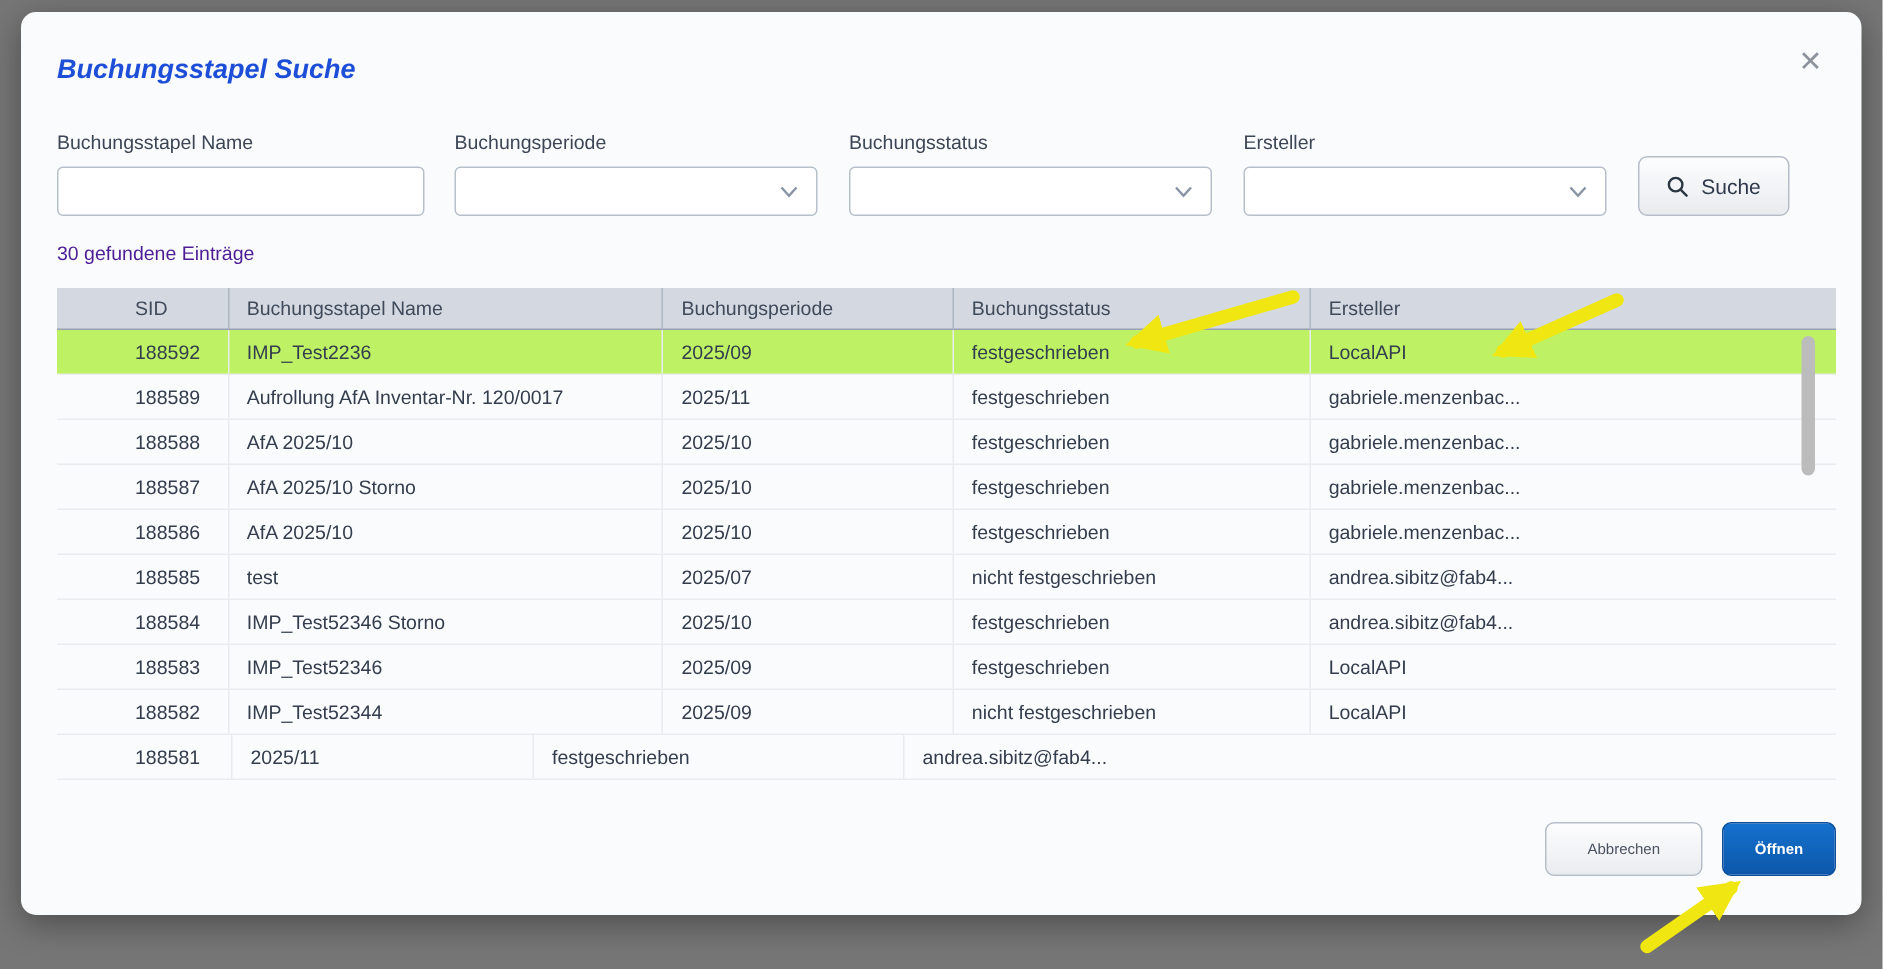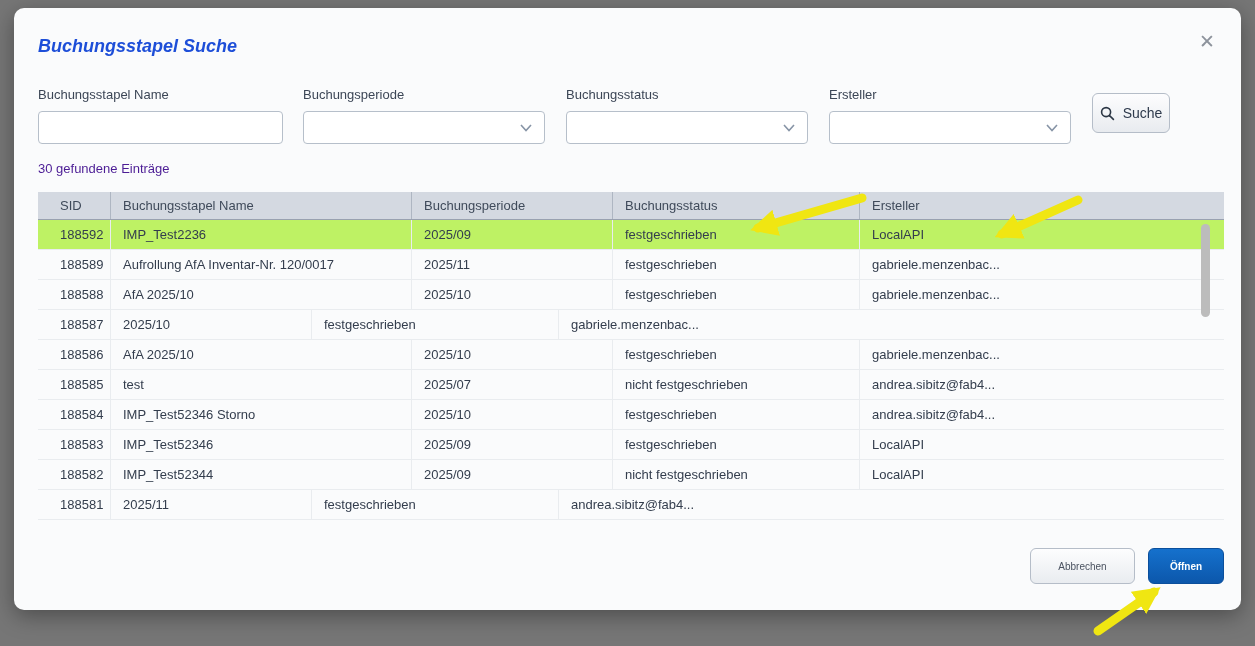--- a/index.html
+++ b/index.html
@@ -40,22 +40,22 @@
   }
   .chevron {
     position: absolute; right: 12px; top: 50%; margin-top: -4px;
     width: 12px; height: 8px; pointer-events: none;
   }
   .f1 { left: 24px;  width: 245px; }
   .f2 { left: 289px; width: 242px; }
   .f3 { left: 552px; width: 242px; }
   .f4 { left: 815px; width: 242px; }
   .search-btn {
-    position: absolute; left: 1078px; top: 85px;
-    width: 78px; height: 40px;
+    position: absolute; left: 1078px; top: 96px;
+    width: 101px; height: 40px;
     background: linear-gradient(#fdfdfe, #e8ebef);
     border: 1px solid #b5bdc8; border-radius: 6px;
     display: flex; align-items: center; justify-content: center; gap: 8px;
     font-size: 14px; color: #2e3a4c; cursor: pointer;
   }
   .results-count {
     position: absolute; left: 24px; top: 153px;
     font-size: 13px; color: #4c1d95;
   }
   .table {
@@ -77,21 +77,21 @@
     background: #fafbfc;
     cursor: pointer;
   }
   .tbody .td { border-right: 1px solid #e9ecef; }
   .tbody .td:last-child { border-right: 0; }
   .tbody .tr.selected { background: #bef264; }
   .td {
     display: flex; align-items: center;
     padding-left: 12px; overflow: hidden; white-space: nowrap;
   }
-  .c-sid     { width: 73px;  padding-left: 22px; }
+  .c-sid     { width: 73px;  padding-left: 8px; margin-left: 44px; }
   .c-name    { width: 301px; }
   .c-period  { width: 201px; }
   .c-status  { width: 247px; }
   .c-creator { width: 364px; }
   .scrollbar-thumb {
     position: absolute; left: 1187px; top: 216px;
     width: 9px; height: 93px;
     background: #bcbcbc; border-radius: 5px;
   }
   .footer-btn {
@@ -194,20 +194,21 @@
   </div>
         <div class="tr">
     <div class="td c-sid">188588</div>
     <div class="td c-name">AfA 2025/10</div>
     <div class="td c-period">2025/10</div>
     <div class="td c-status">festgeschrieben</div>
     <div class="td c-creator">gabriele.menzenbac...</div>
   </div>
         <div class="tr">
     <div class="td c-sid">188587</div>
+    <div class="td c-name">AfA 2025/10 Storno</div>
     <div class="td c-period">2025/10</div>
     <div class="td c-status">festgeschrieben</div>
     <div class="td c-creator">gabriele.menzenbac...</div>
   </div>
         <div class="tr">
     <div class="td c-sid">188586</div>
     <div class="td c-name">AfA 2025/10</div>
     <div class="td c-period">2025/10</div>
     <div class="td c-status">festgeschrieben</div>
     <div class="td c-creator">gabriele.menzenbac...</div>

